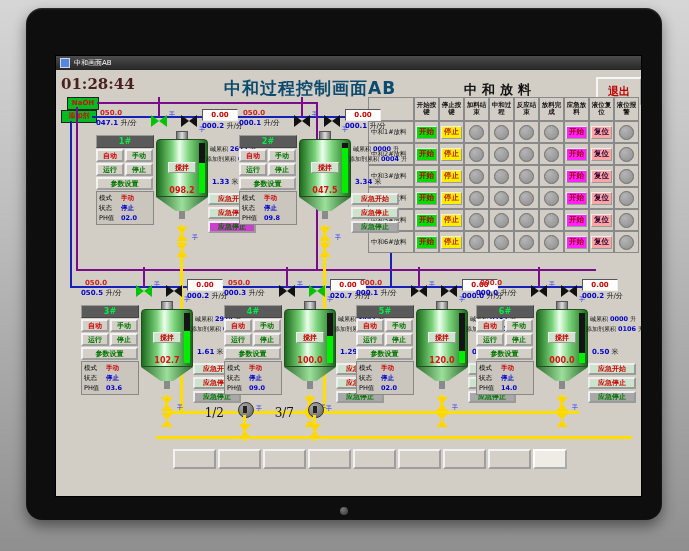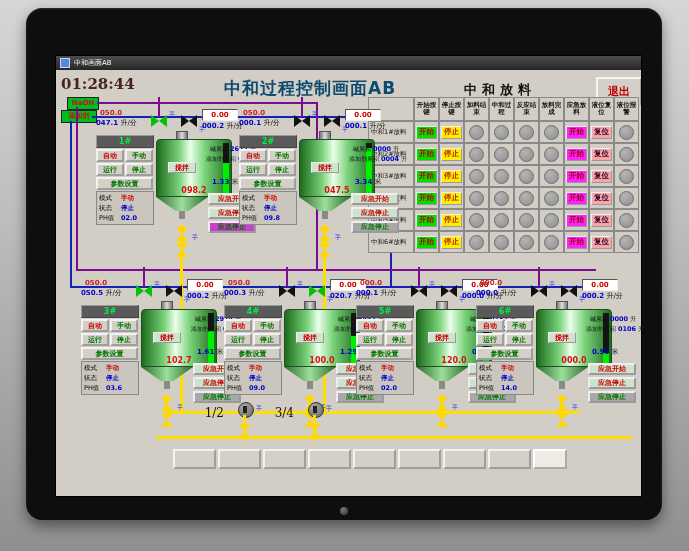--- a/index.html
+++ b/index.html
@@ -87,21 +87,21 @@
   .pbtn.red{color:#cc0000;}
   .pbtn.wide{width:57px;display:block;}
   .info{margin-top:1px;border:1px solid #888;background:#cac6be;display:grid;
     grid-template-columns:22px 32px;font-size:6.5px;line-height:10px;padding:1px 0 1px 2px;}
   .iv{font-weight:bold;}
   .iv.red{color:#cc0000;}
   .iv.blue{color:#0000cc;}
 
   .tank{position:absolute;left:60px;top:22px;width:52px;}
   .tank .stub{position:absolute;left:20px;top:0;width:12px;height:9px;background:linear-gradient(90deg,#777,#ddd,#777);border:1px solid #555;box-sizing:border-box;}
-  .tank .body{position:absolute;left:0;top:8px;width:76px;height:58px;border:1px solid #234d23;border-radius:4px 4px 0 0;
+  .tank .body{position:absolute;left:0;top:8px;width:52px;height:58px;border:1px solid #234d23;border-radius:4px 4px 0 0;
     background:linear-gradient(90deg,#1d6b1d 0%,#79d279 30%,#eaffea 45%,#79d279 65%,#1d6b1d 100%);box-sizing:border-box;}
   .lvlbg{position:absolute;right:2px;top:3px;width:6px;height:50px;background:#141414;}
   .lvlfill{position:absolute;left:0;bottom:0;width:100%;background:#00ee00;}
   .stir{position:absolute;left:11px;top:22px;width:28px;height:11px;background:#cfe4cf;border:1px outset #eee;
     color:#cc0000;font-size:7px;font-weight:bold;line-height:8px;padding:0;cursor:pointer;}
   .tval{position:absolute;left:0;bottom:1px;width:100%;text-align:center;color:#dd1111;font-size:8px;font-weight:bold;}
   .cone{position:absolute;left:0;top:66px;width:52px;height:14px;
     background:linear-gradient(90deg,#2a6b2a,#9adf9a,#2a6b2a);
     clip-path:polygon(0 0,100% 0,62% 100%,38% 100%);}
   .tank .bstub{position:absolute;left:23px;top:80px;width:6px;height:8px;background:#8a8a8a;}
@@ -811,21 +811,21 @@
           <i></i>
         </div>
         <div class="pvert pipe py"></div>
         <div class="yvalve">
           <i class="t"></i>
           <i class="b"></i>
         </div>
         <span class="hand">手</span>
       </div>
       <div class="pumpg" style="left: 194px; top: 331px;">
-        <span class="plabel">3/4</span>
+        <span class="plabel">3/7</span>
         <div class="pcirc">
           <i></i>
         </div>
         <div class="pvert pipe py"></div>
         <div class="yvalve">
           <i class="t"></i>
           <i class="b"></i>
         </div>
         <span class="hand">手</span>
       </div>

